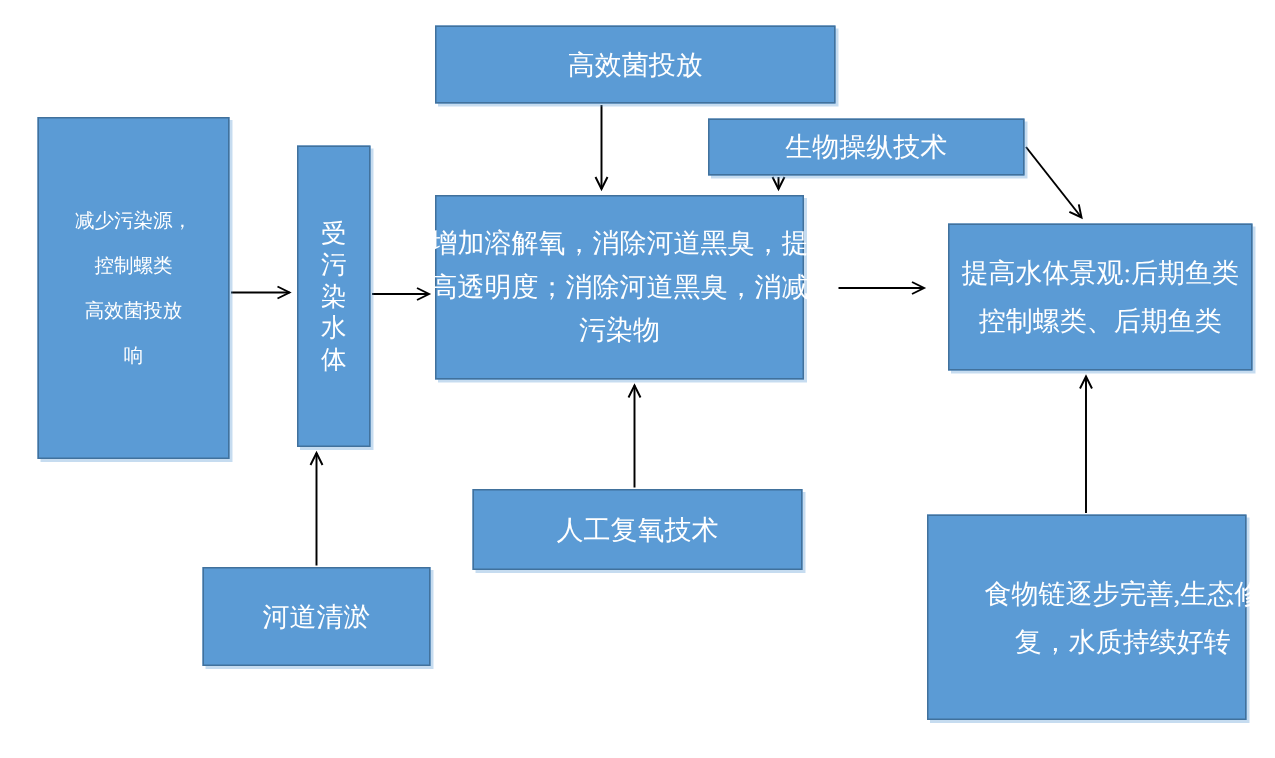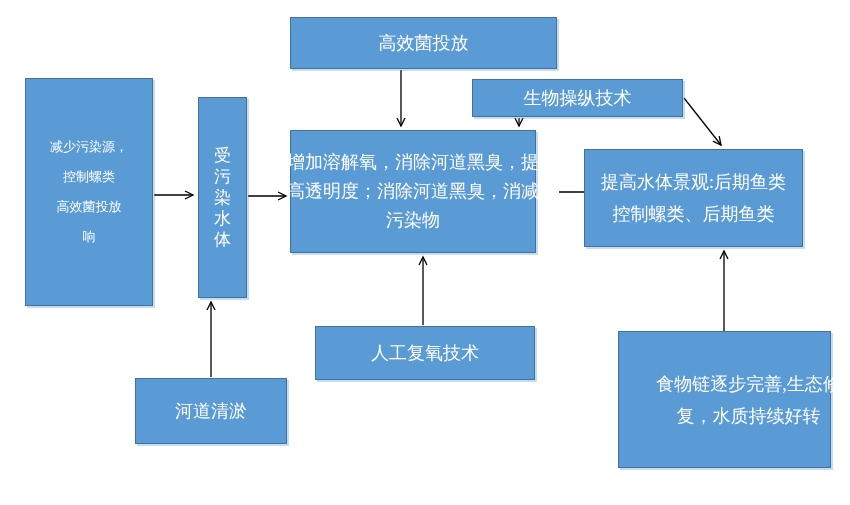--- a/index.html
+++ b/index.html
@@ -41,24 +41,24 @@
   .node .line {
     white-space: nowrap;
     display: block;
   }
   
   #node-reduce-pollution { left: 25px;  top: 78px;  width: 128px; height: 228px; font-size: 13px; line-height: 30px; }
   #node-polluted-water   { left: 198px; top: 97px;  width: 49px;  height: 201px; font-size: 17px; line-height: 21px; }
   #node-bacteria         { left: 290px; top: 17px;  width: 267px; height: 52px; }
   #node-biomanipulation  { left: 472px; top: 79px;  width: 211px; height: 38px; }
   #node-treatment        { left: 290px; top: 130px; width: 246px; height: 123px; line-height: 29px; }
-  #node-landscape        { left: 584px; top: 149px; width: 219px; height: 98px;  line-height: 32px; }
+  #node-landscape        { left: 632px; top: 149px; width: 203px; height: 98px;  line-height: 32px; }
   #node-reoxygenation    { left: 315px; top: 326px; width: 220px; height: 54px; justify-content: center; }
   #node-dredging         { left: 135px; top: 378px; width: 152px; height: 66px; }
-  #node-foodchain        { left: 618px; top: 331px; width: 213px; height: 137px; line-height: 32px; padding-left: 48px; }
+  #node-foodchain        { left: 618px; top: 343px; width: 213px; height: 137px; line-height: 32px; padding-left: 48px; }
   .arrow-line {
     stroke: #000000;
     stroke-width: 1.3;
     fill: none;
   }
 </style>
 </head>
 <body>
 
 <div class="canvas">

